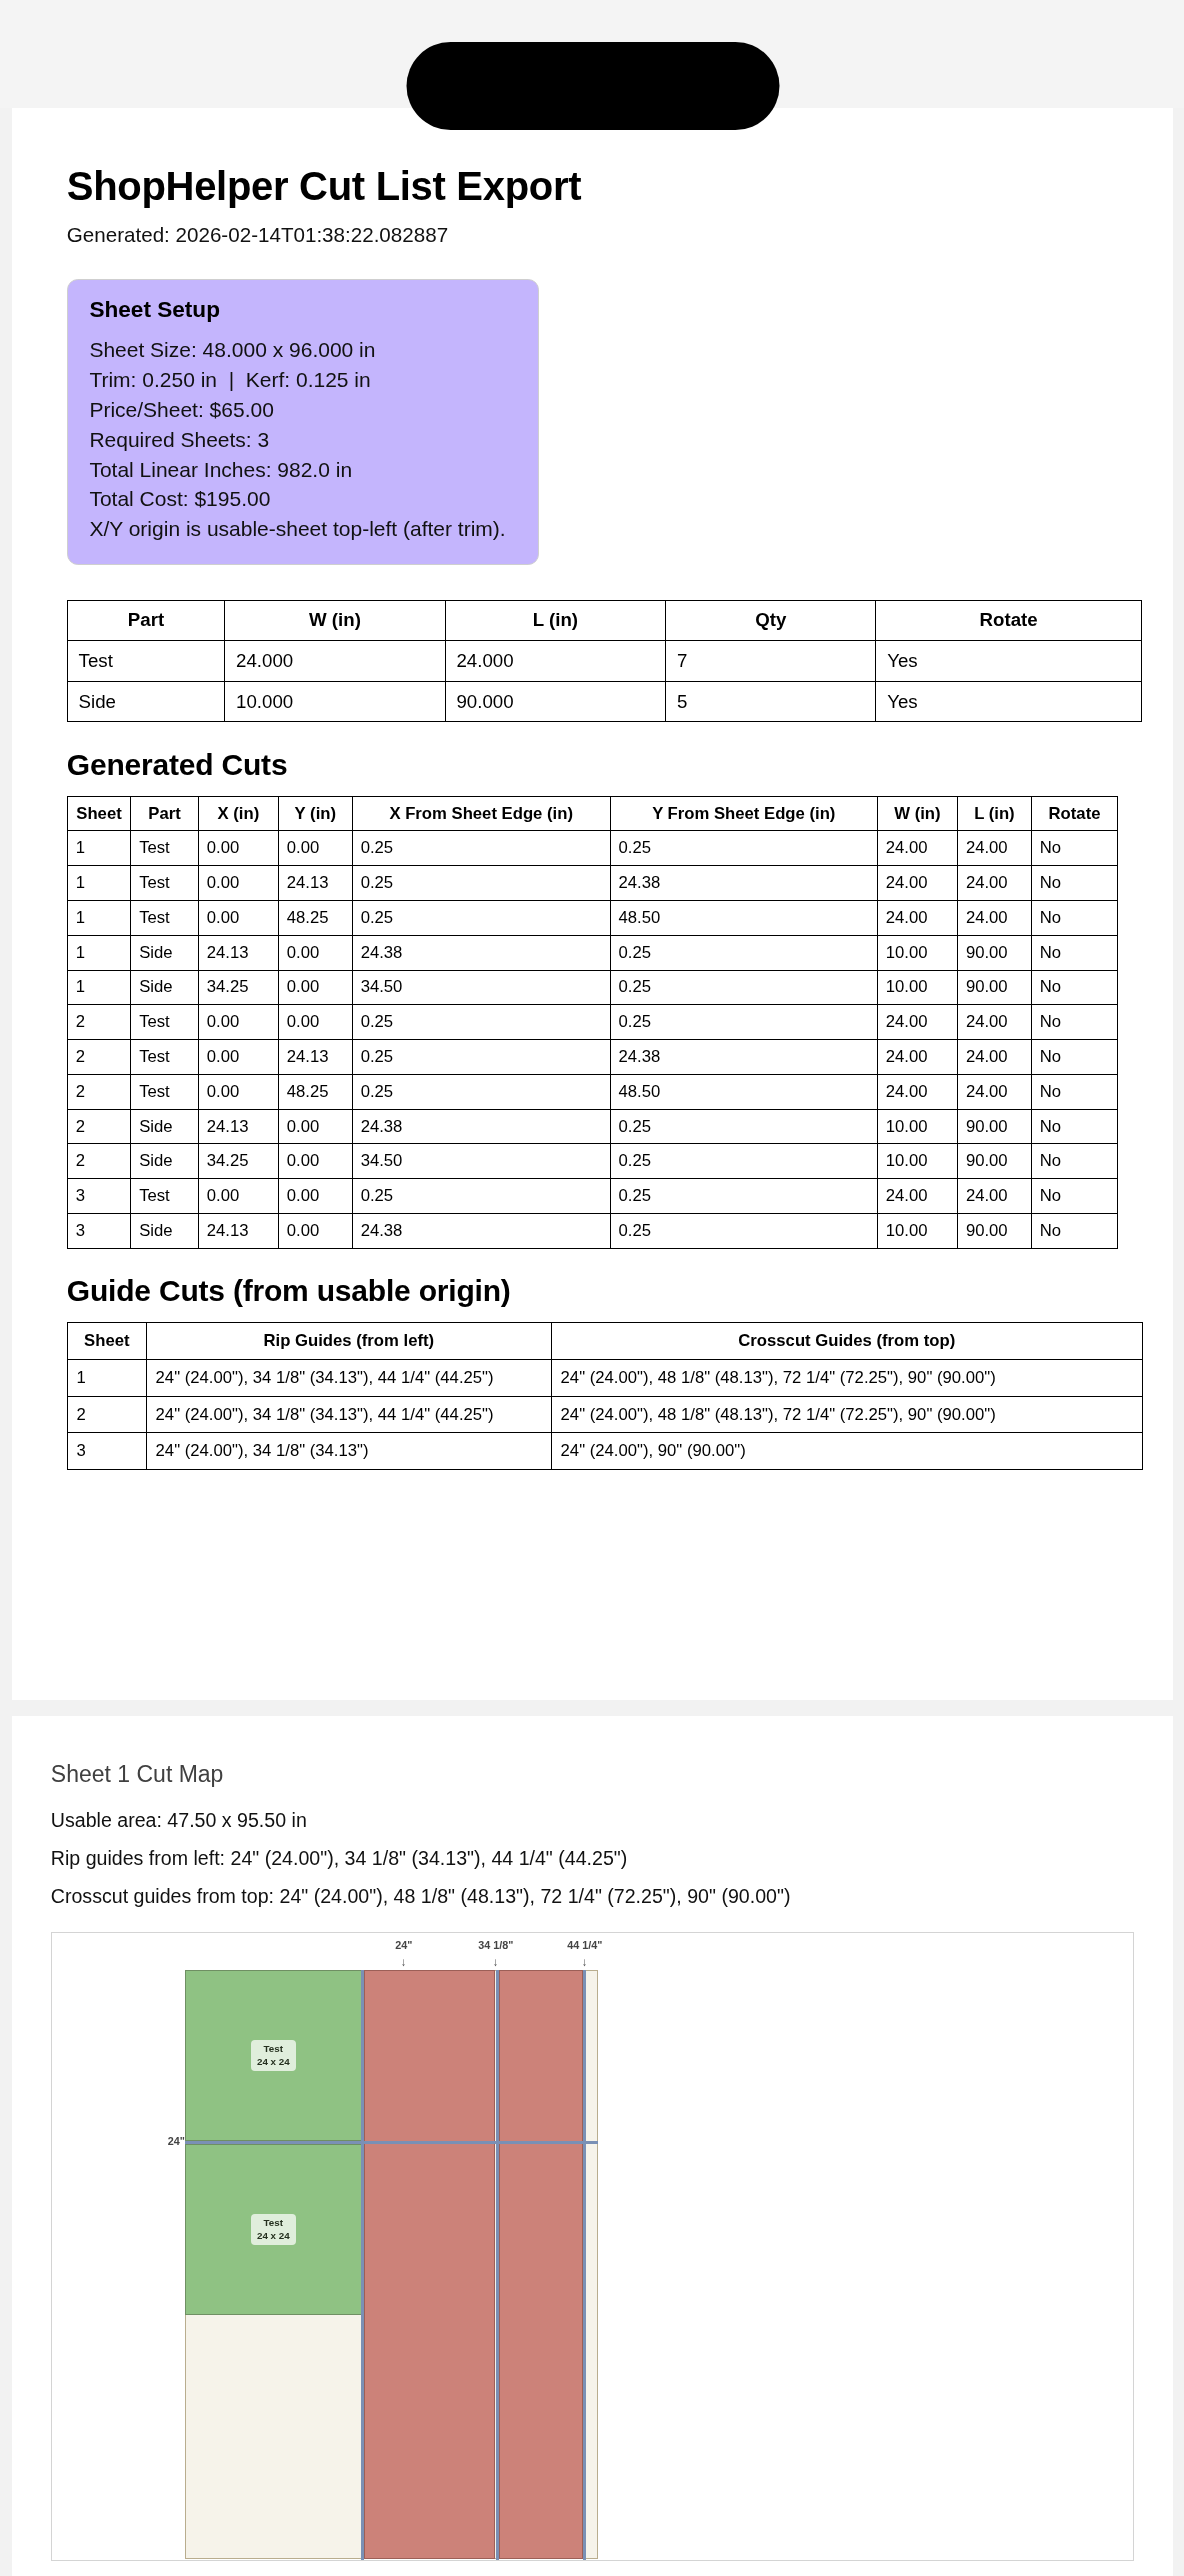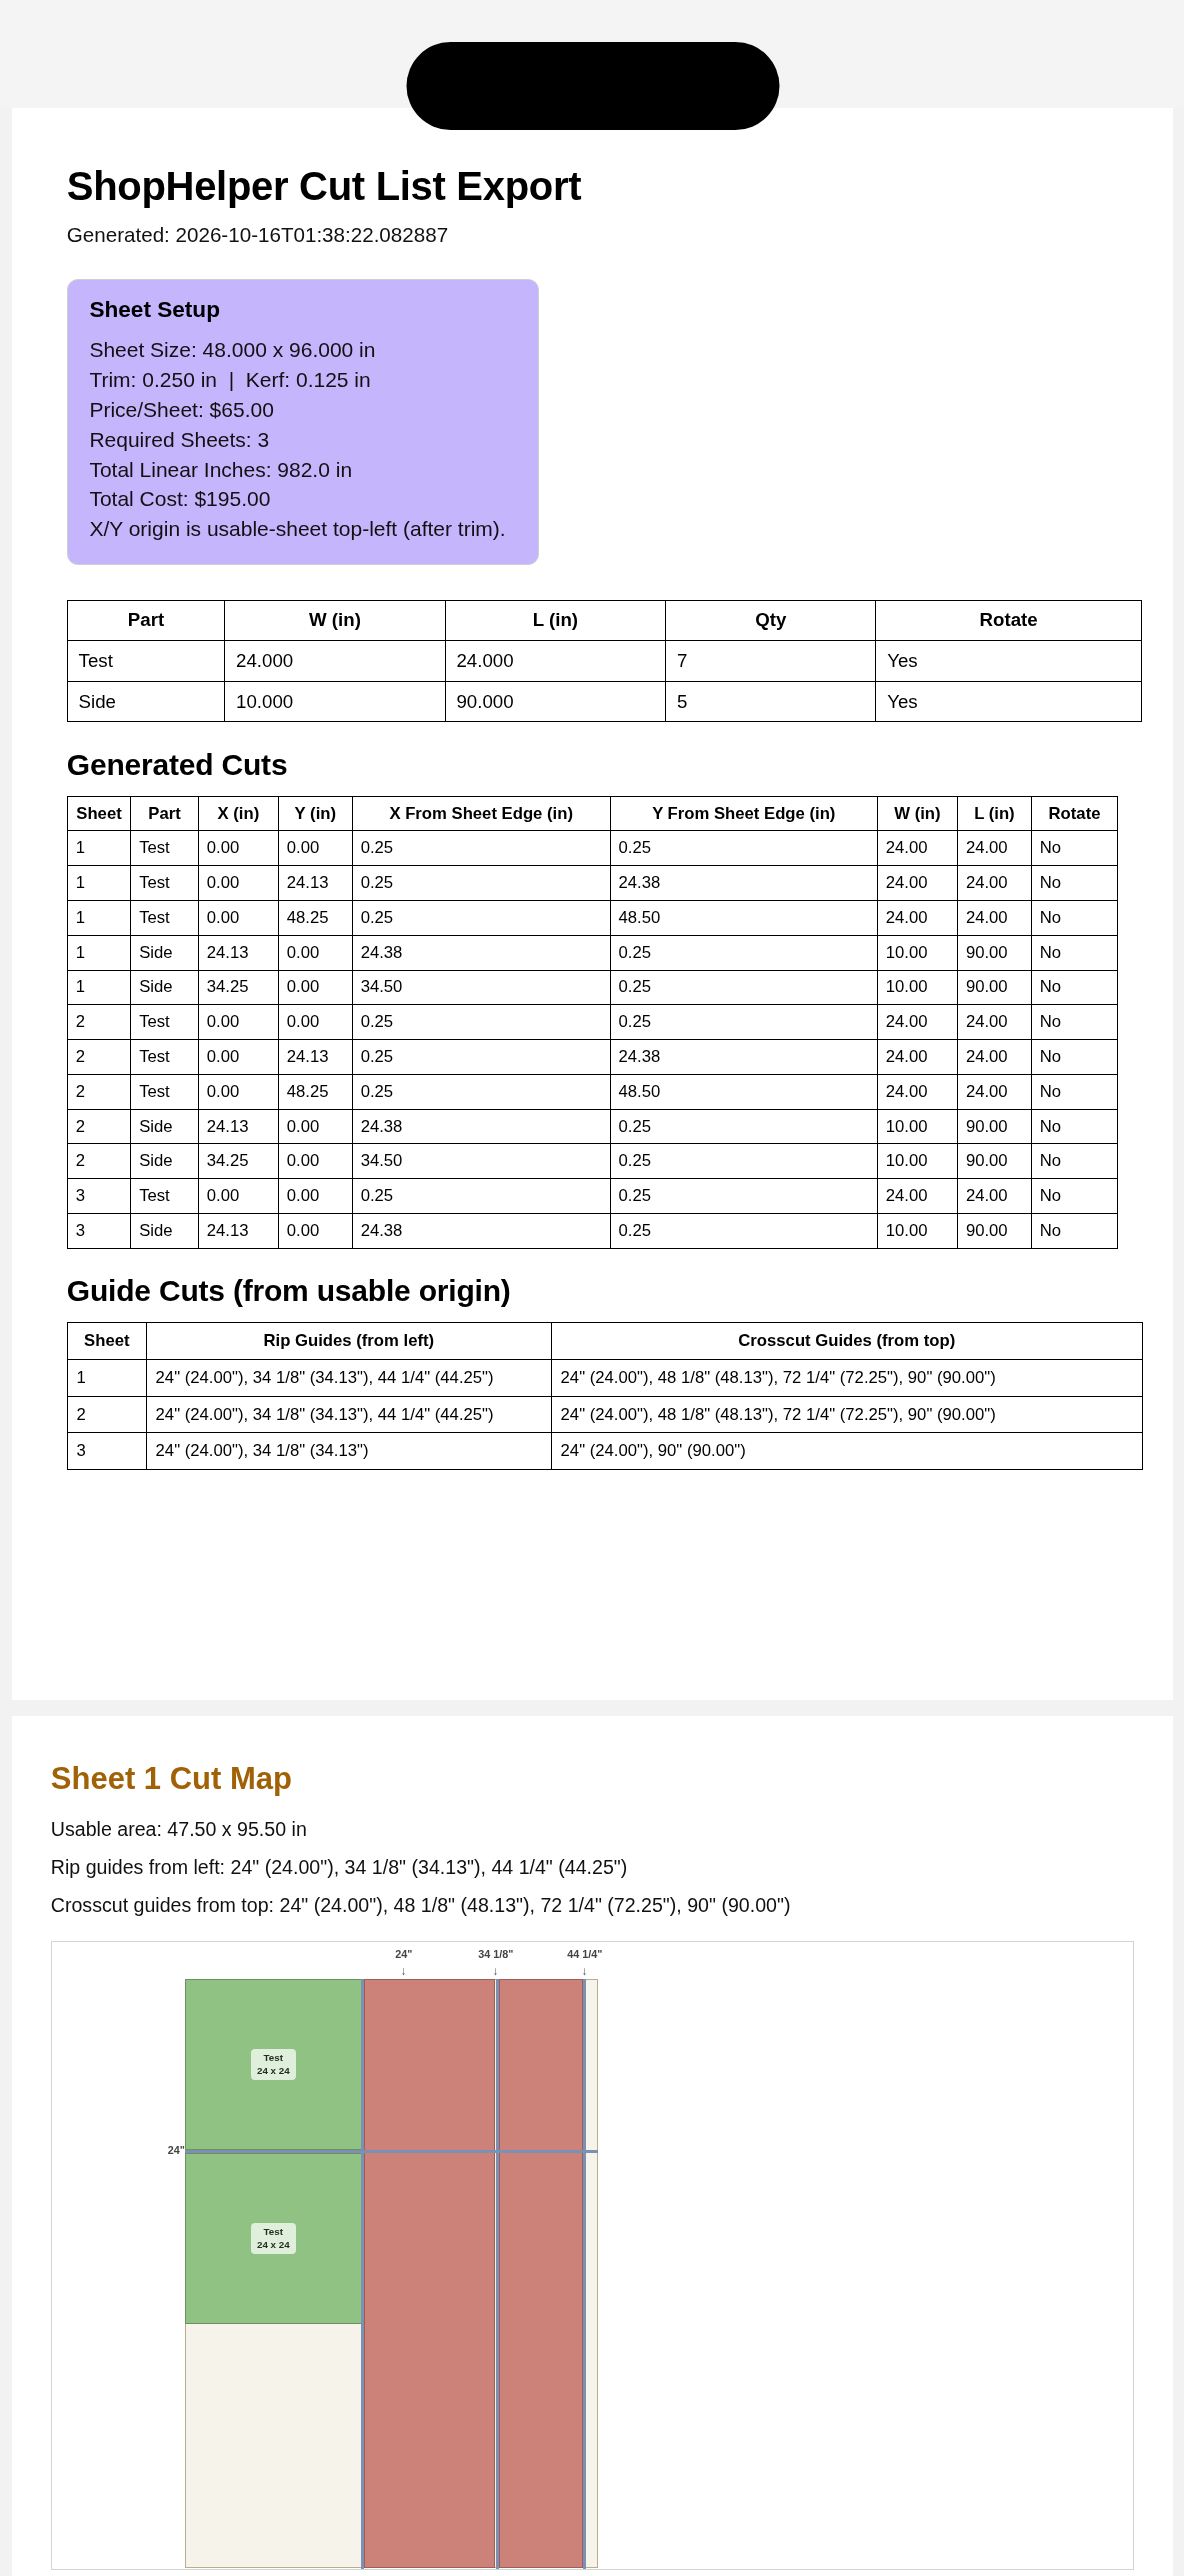--- a/index.html
+++ b/index.html
@@ -108,24 +108,24 @@
     font-size: 16.7px;
     padding: 7.9px 8.8px;
   }
   .gap { height: 167px; }
   .sheet2 {
     background: #ffffff;
     margin: 15.7px 11.8px 0 11.8px;
     padding: 45px 39px 39px 39px;
   }
   h2.map-title {
-    font-size: 31px;
-    font-weight: bold;
+    font-size: 23px;
+    font-weight: normal;
     margin: 0 0 17.7px 0;
-    color: #a16207;
+    color: #404040;
   }
   .map-meta {
     font-size: 19.6px;
     color: #111;
     line-height: 1.45;
     margin: 0 0 9.8px 0;
   }
   .map-meta.second { margin-bottom: 21.6px; }
   .map-box {
     border: 1px solid #d4d4d4;
@@ -202,21 +202,21 @@
 
 <div class="page">
 
   <div class="notch-wrap">
     <div class="notch"></div>
   </div>
 
   <div class="sheet">
 
     <h1 class="title">ShopHelper Cut List Export</h1>
-    <div class="generated">Generated: 2026-10-16T01:38:22.082887</div>
+    <div class="generated">Generated: 2026-02-14T01:38:22.082887</div>
 
     <div class="setup-card">
       <h2>Sheet Setup</h2>
       <div class="setup-line">Sheet Size: 48.000 x 96.000 in</div>
       <div class="setup-line">Trim: 0.250 in  |  Kerf: 0.125 in</div>
       <div class="setup-line">Price/Sheet: $65.00</div>
       <div class="setup-line">Required Sheets: 3</div>
       <div class="setup-line">Total Linear Inches: 982.0 in</div>
       <div class="setup-line">Total Cost: $195.00</div>
       <div class="setup-line">X/Y origin is usable-sheet top-left (after trim).</div>

